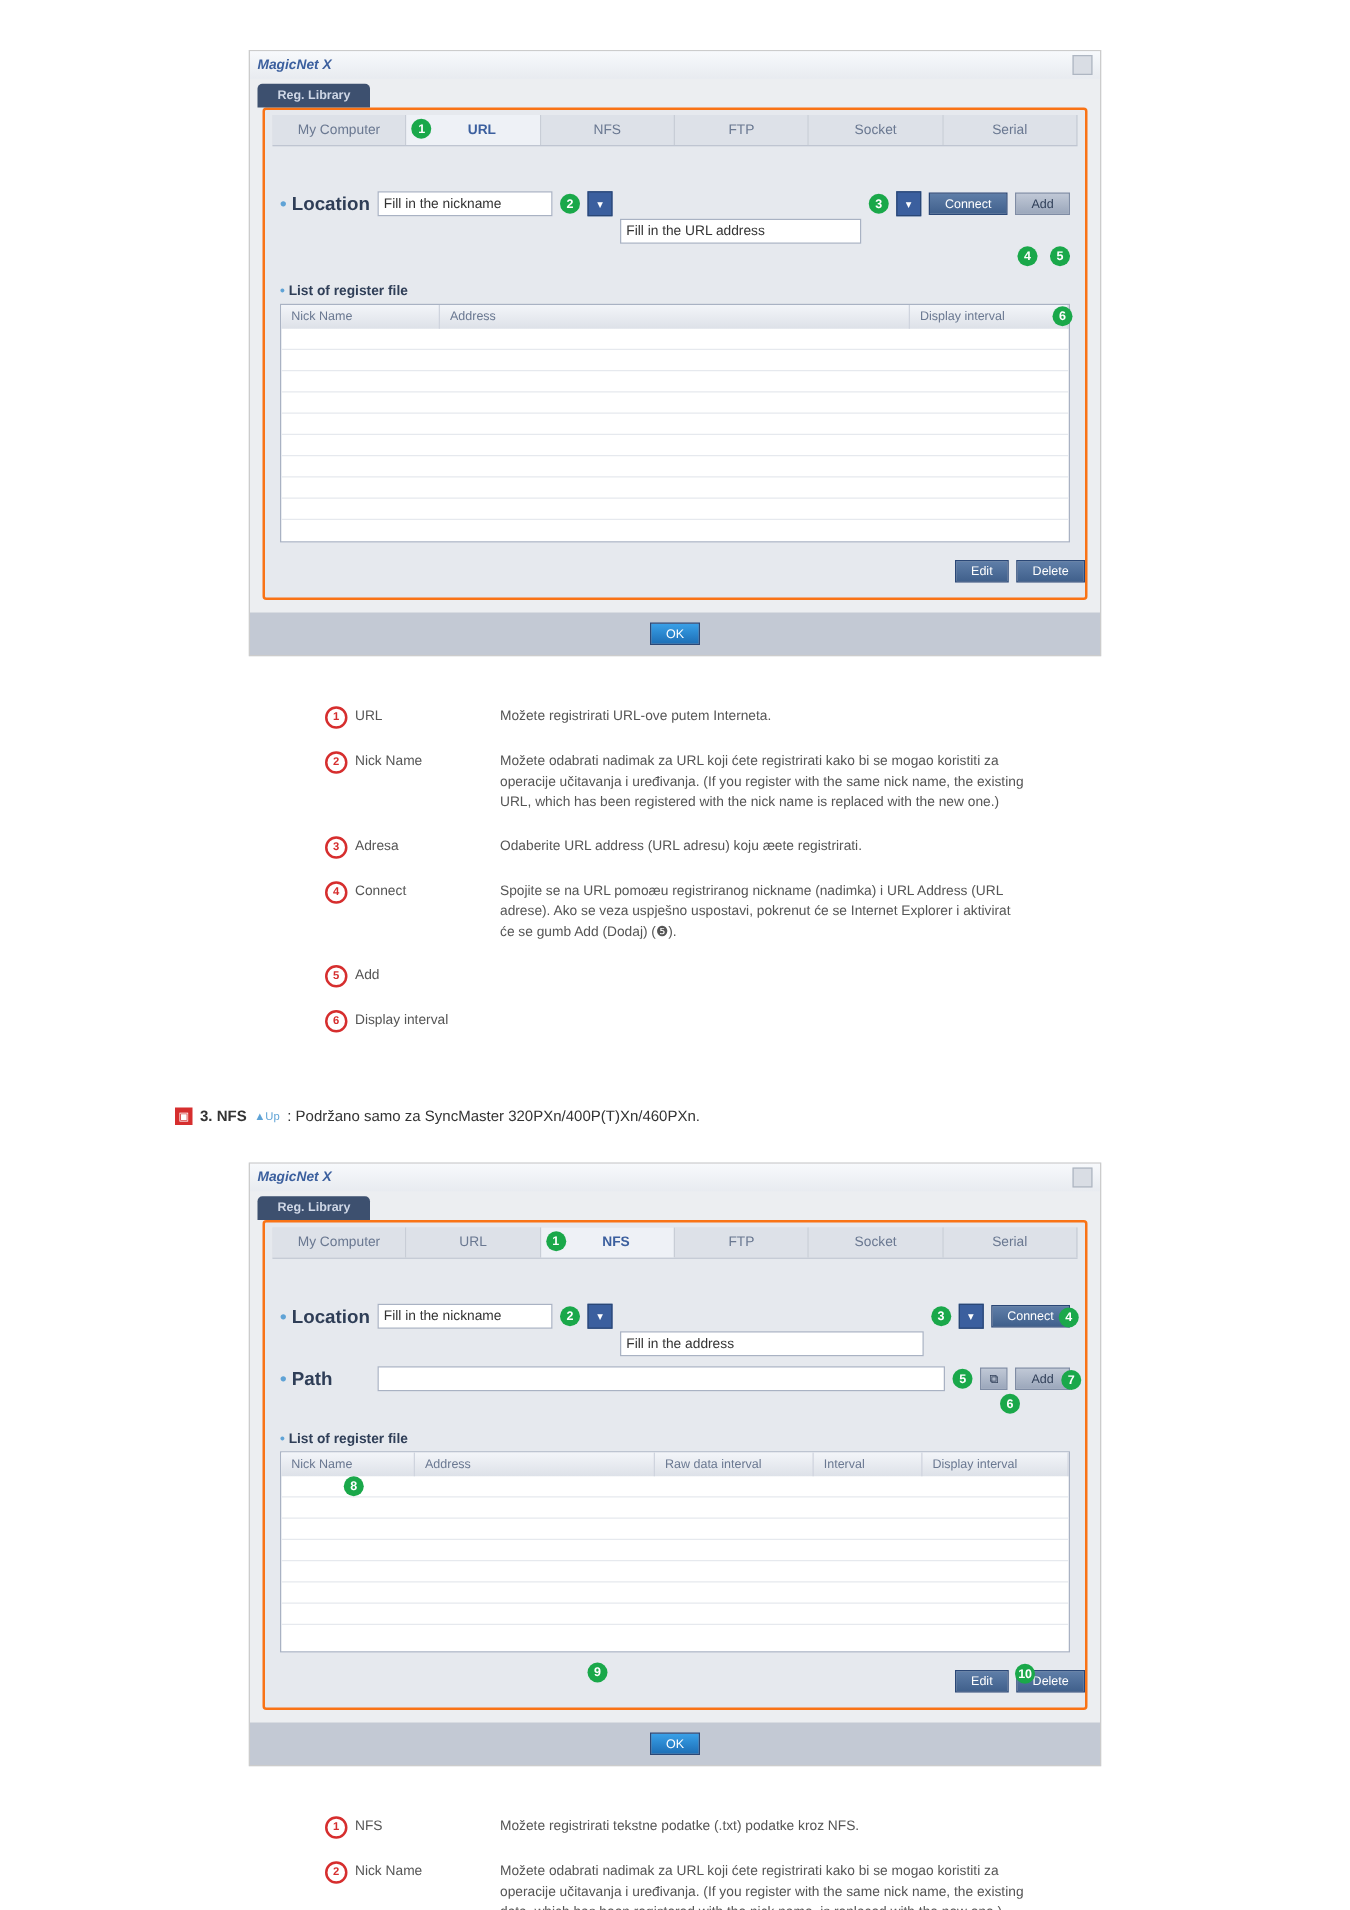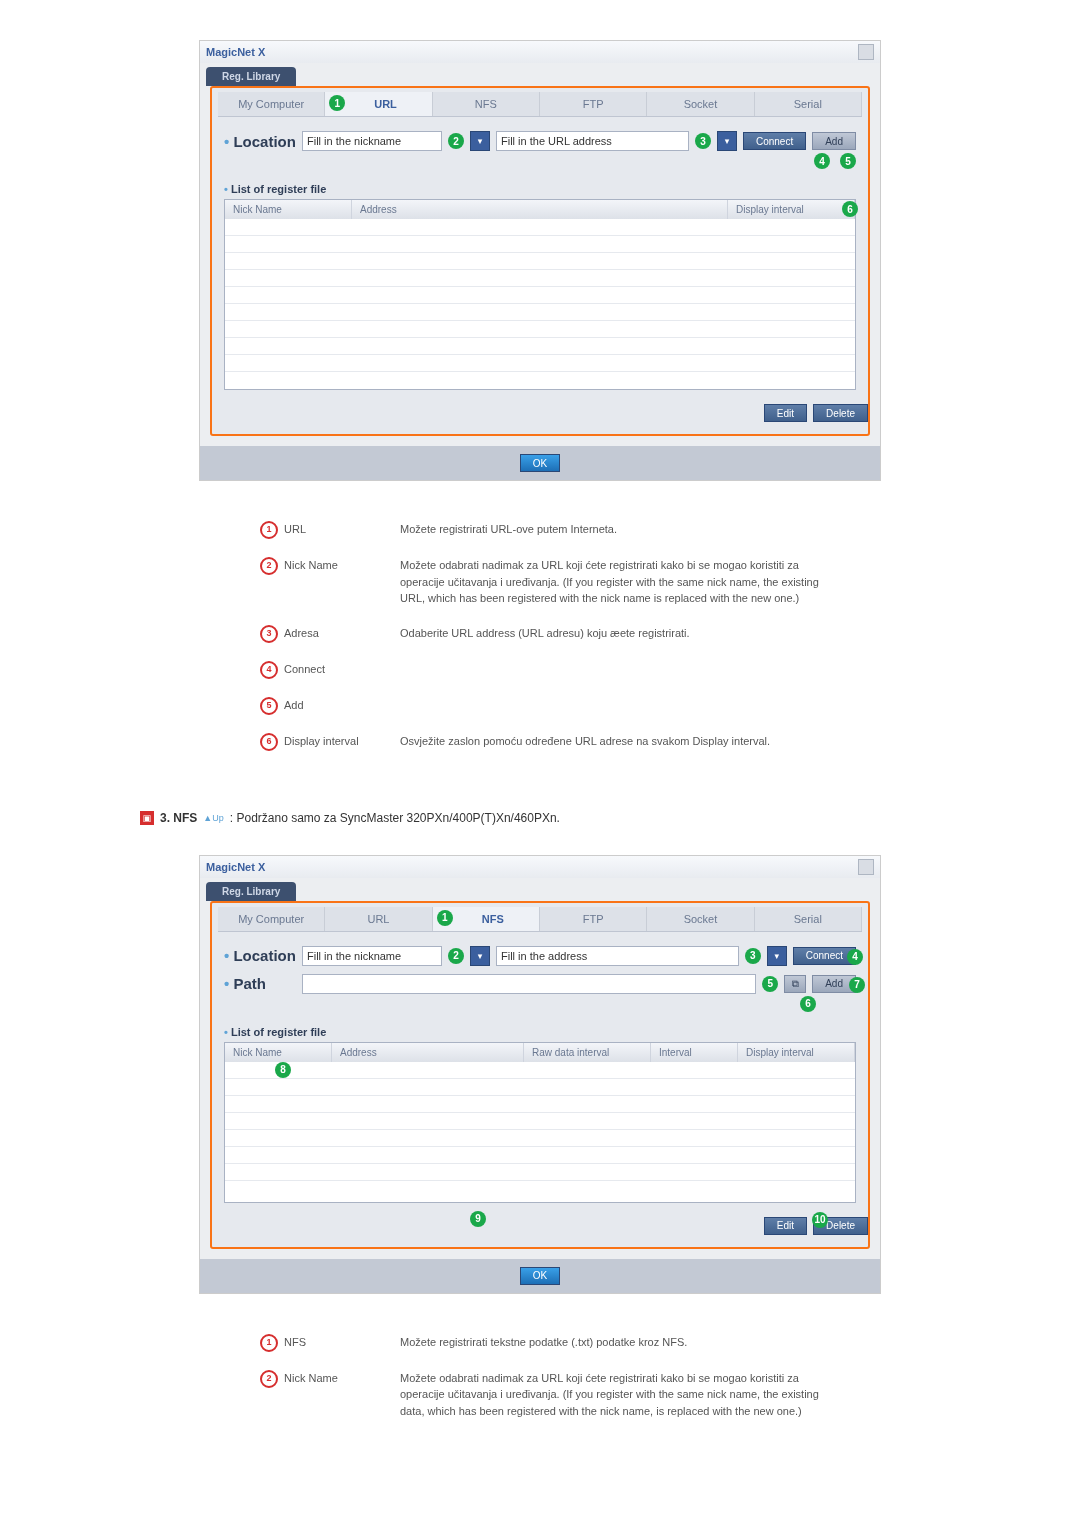--- a/index.html
+++ b/index.html
@@ -18,20 +18,21 @@
     border: 1px solid #ccc;
   }
   .titlebar {
     height: 22px;
     display: flex;
     align-items: center;
     justify-content: space-between;
     padding: 0 6px;
     background: linear-gradient(#f7f9fc, #e8ebf0);
     color: #3b5f9e;
+    font-style: italic;
     font-weight: bold;
   }
   .titlebar .min {
     width: 14px; height: 14px;
     background: #d9dde4;
     border: 1px solid #aeb6c2;
   }
   .window-tab {
     display: inline-block;
     background: #3d506f;
@@ -89,21 +90,21 @@
   }
   input.fld {
     border: 1px solid #a9b2c3;
     background: #fff;
     height: 18px;
     font-size: 11px;
     padding: 0 4px;
     color: #333;
   }
   .fld-nick { width: 130px; }
-  .fld-url  { flex: 1; }
+  .fld-url  { flex: 1; margin-top: 44px; }
   .dd {
     width: 18px; height: 18px;
     background: #3b5f9e;
     border: 1px solid #2a4776;
     color: #fff;
     display: flex; align-items: center; justify-content: center;
     font-size: 9px;
   }
   .btn {
     height: 18px;
@@ -324,33 +325,33 @@
         <span class="bullet">3</span>
         <span>Adresa</span>
       </div>
     <div>Odaberite URL address (URL adresu) koju æete registrirati.</div>
   </div>
   <div class="desc-row">
     <div class="desc-term">
         <span class="bullet">4</span>
         <span>Connect</span>
       </div>
+    <div>Spojite se na URL pomoæu registriranog nickname (nadimka) i URL Address (URL adrese). Ako se veza uspješno uspostavi, pokrenut će se Internet Explorer i aktivirat će se gumb Add (Dodaj) (❺).</div>
   </div>
   <div class="desc-row">
     <div class="desc-term">
         <span class="bullet">5</span>
         <span>Add</span>
       </div>
   </div>
   <div class="desc-row">
     <div class="desc-term">
         <span class="bullet">6</span>
         <span>Display interval</span>
       </div>
-    <div>Osvježite zaslon pomoću određene URL adrese na svakom Display interval.</div>
   </div>
 </div>
 
 <div class="section-heading">
   <span class="sq">▣</span>
   <b><span>3.</span> <span>NFS</span></b>
   <a class="up">▲Up</a>
   <span>: Podržano samo za SyncMaster 320PXn/400P(T)Xn/460PXn.</span>
 </div>
 

